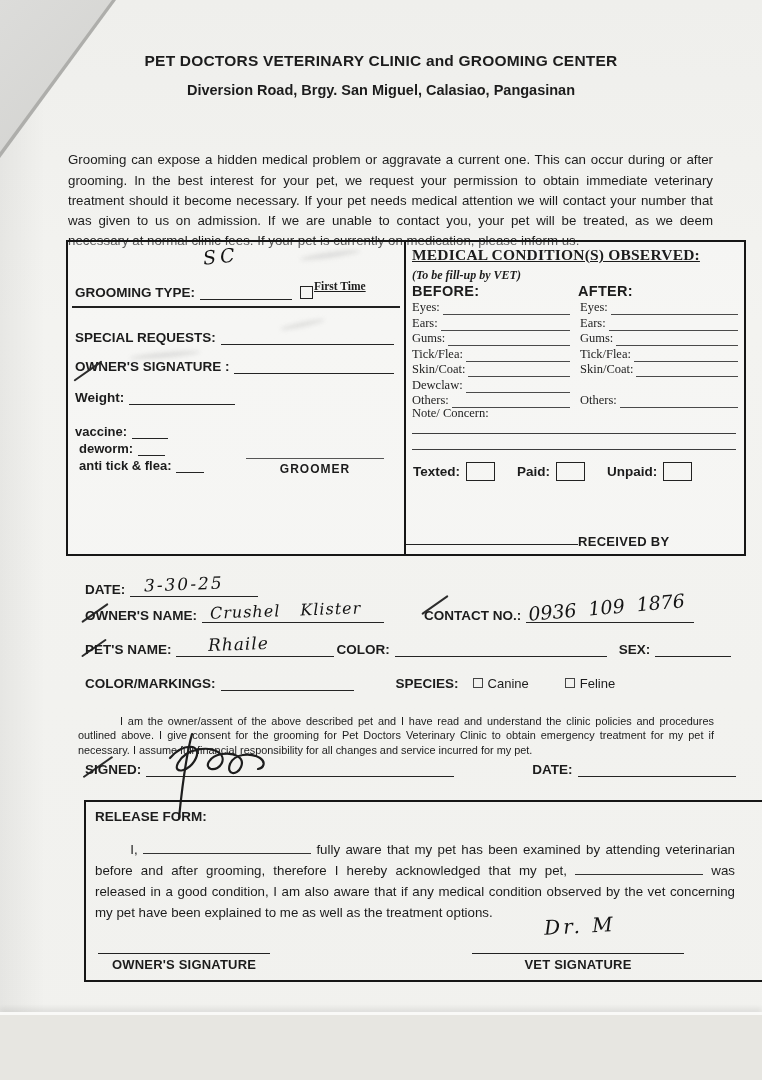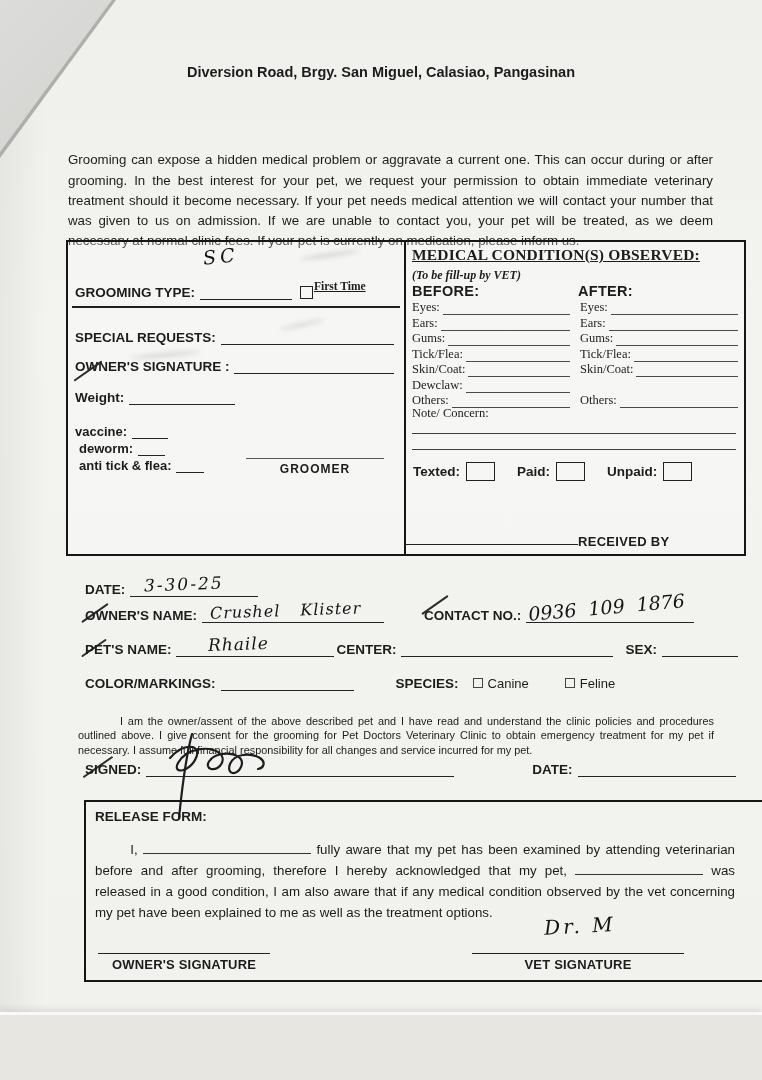--- a/index.html
+++ b/index.html
@@ -94,20 +94,21 @@
 </head>
 <body>
 
 <div id="paper">
 
   <div class="corner-edge"></div>
   <div class="corner-fill"></div>
   <div class="scan-bottom"></div>
 
   <div class="header">
+    <div class="h-clinic">PET DOCTORS VETERINARY CLINIC and GROOMING CENTER</div>
     <div class="h-addr">Diversion Road, Brgy. San Miguel, Calasiao, Pangasinan</div>
   </div>
 
   <p class="intro">Grooming can expose a hidden medical problem or aggravate a current one. This can occur during or after grooming. In the best interest for your pet, we request your permission to obtain immediate veterinary treatment should it become necessary. If your pet needs medical attention we will contact your number that was given to us on admission. If we are unable to contact you, your pet will be treated, as we deem necessary at normal clinic fees. If your pet is currently on medication, please inform us.</p>
 
   <div class="form-boxes">
 
     <div class="left-box">
       <span class="hw" style="position:absolute; left:135px; top:3px; font-size:19px; letter-spacing:4px; transform:rotate(-6deg);">SC</span>
 
@@ -270,21 +271,21 @@
       <span class="hw hw-abs" style="left:2px; bottom:4px; font-size:19px; transform:rotate(-5deg); word-spacing:6px;">0936 109 1876</span>
     </span>
   </div>
 
   <span class="slash" style="left:79px; top:647px; width:30px;"></span>
   <div class="row" style="left:85px; top:642px;">
     <span class="lbl">PET'S NAME:</span>
     <span class="fl" style="width:158px;">
       <span class="hw hw-abs" style="left:32px; font-size:17px; letter-spacing:1px;">Rhaile</span>
     </span>
-    <span class="lbl" style="margin-left:2px;">CENTER:</span>
+    <span class="lbl" style="margin-left:2px;">COLOR:</span>
     <span class="fl" style="width:212px;"></span>
     <span class="lbl" style="margin-left:12px;">SEX:</span>
     <span class="fl" style="width:76px;"></span>
   </div>
 
   <div class="row" style="left:85px; top:676px;">
     <span class="lbl">COLOR/MARKINGS:</span>
     <span class="fl" style="width:133px;"></span>
     <span class="lbl" style="margin-left:42px;">SPECIES:</span>
     <span class="species-opt" style="margin-left:14px;">

